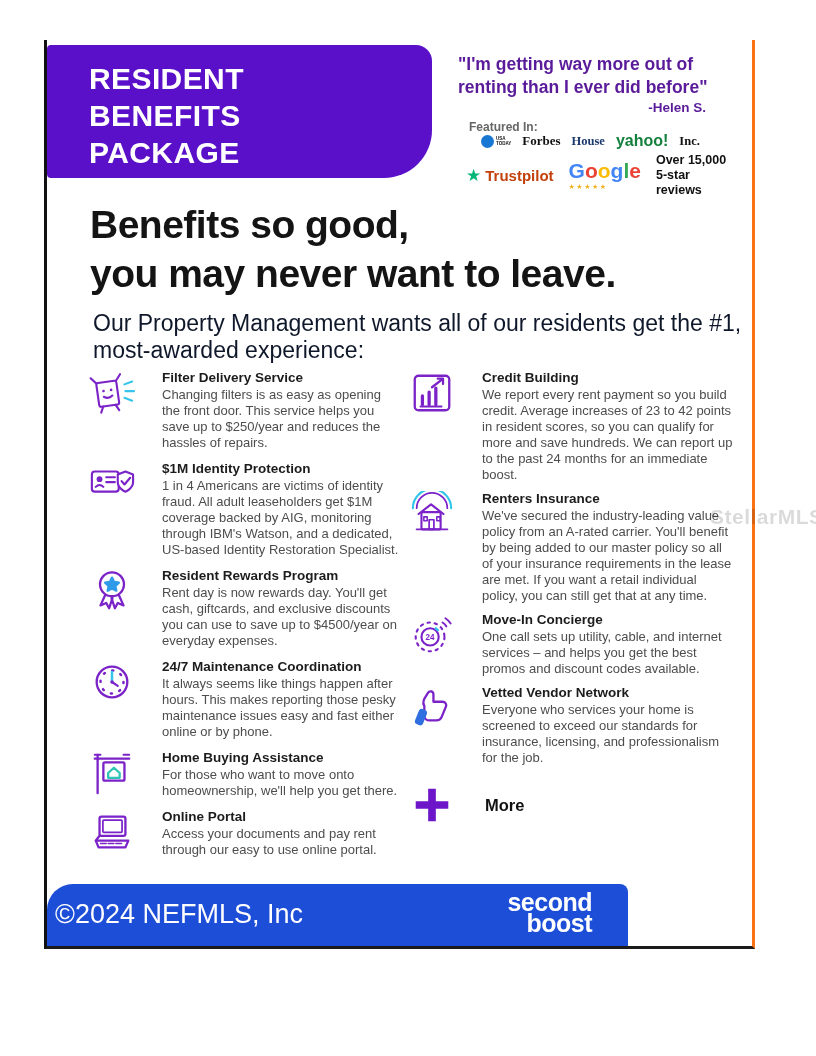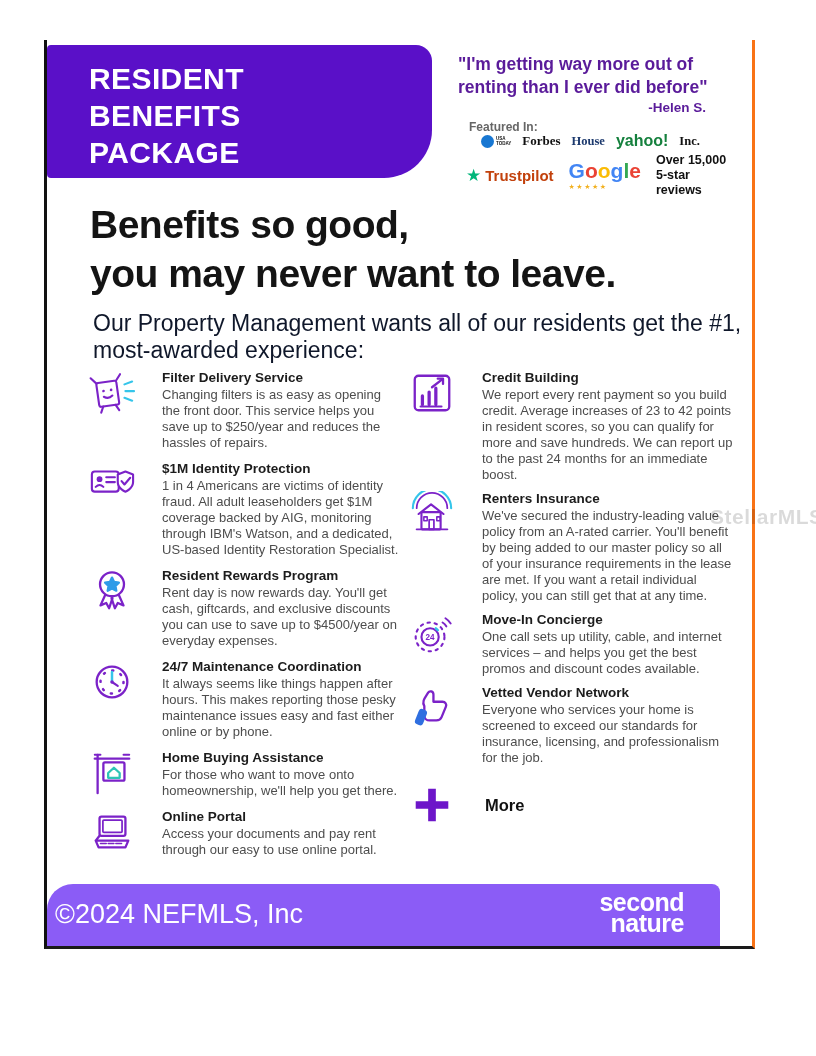--- a/index.html
+++ b/index.html
@@ -49,21 +49,21 @@
   .item{display:flex;align-items:flex-start;}
   .icon-wrap{flex:0 0 46px;width:46px;height:46px;}
   .icon-wrap svg{width:46px;height:46px;}
   .item-text{margin-left:27px;width:252px;}
   .item-title{font-size:13.5px;font-weight:700;color:#1c1c1c;margin-bottom:2px;}
   .item-body{font-size:13px;color:#4d4d4d;line-height:16px;}
   .more-row{display:flex;align-items:center;margin-top:8px;}
   .more-label{margin-left:30px;font-size:16.5px;font-weight:700;color:#111;}
 
   
-  .footer{position:absolute;left:0;bottom:0;width:673px;height:62px;background:#8b5cf6;
+  .footer{position:absolute;left:0;bottom:0;width:581px;height:62px;background:#1d4ed8;
           border-radius:26px 8px 0 0;}
   .copyright{position:absolute;left:8px;top:15px;color:#fff;font-size:27px;}
   .brand{position:absolute;right:36px;top:8px;text-align:right;color:#fff;font-weight:800;
          font-size:25px;line-height:21px;letter-spacing:-.5px;}
 
   .watermark{position:absolute;left:710px;top:505px;font-size:21px;font-weight:700;color:#000;
              opacity:.14;letter-spacing:.5px;z-index:5;pointer-events:none;}
 </style>
 </head>
 <body>
@@ -305,18 +305,18 @@
         </div>
         <div class="more-label">More</div>
       </div>
 
     </div>
 
     <div class="footer">
       <div class="copyright">©2024 NEFMLS, Inc</div>
       <div class="brand">
         <span>second</span><br>
-        <span>nature</span>
+        <span>boost</span>
       </div>
     </div>
 
   </div>
 </div>
 
 </body></html>

